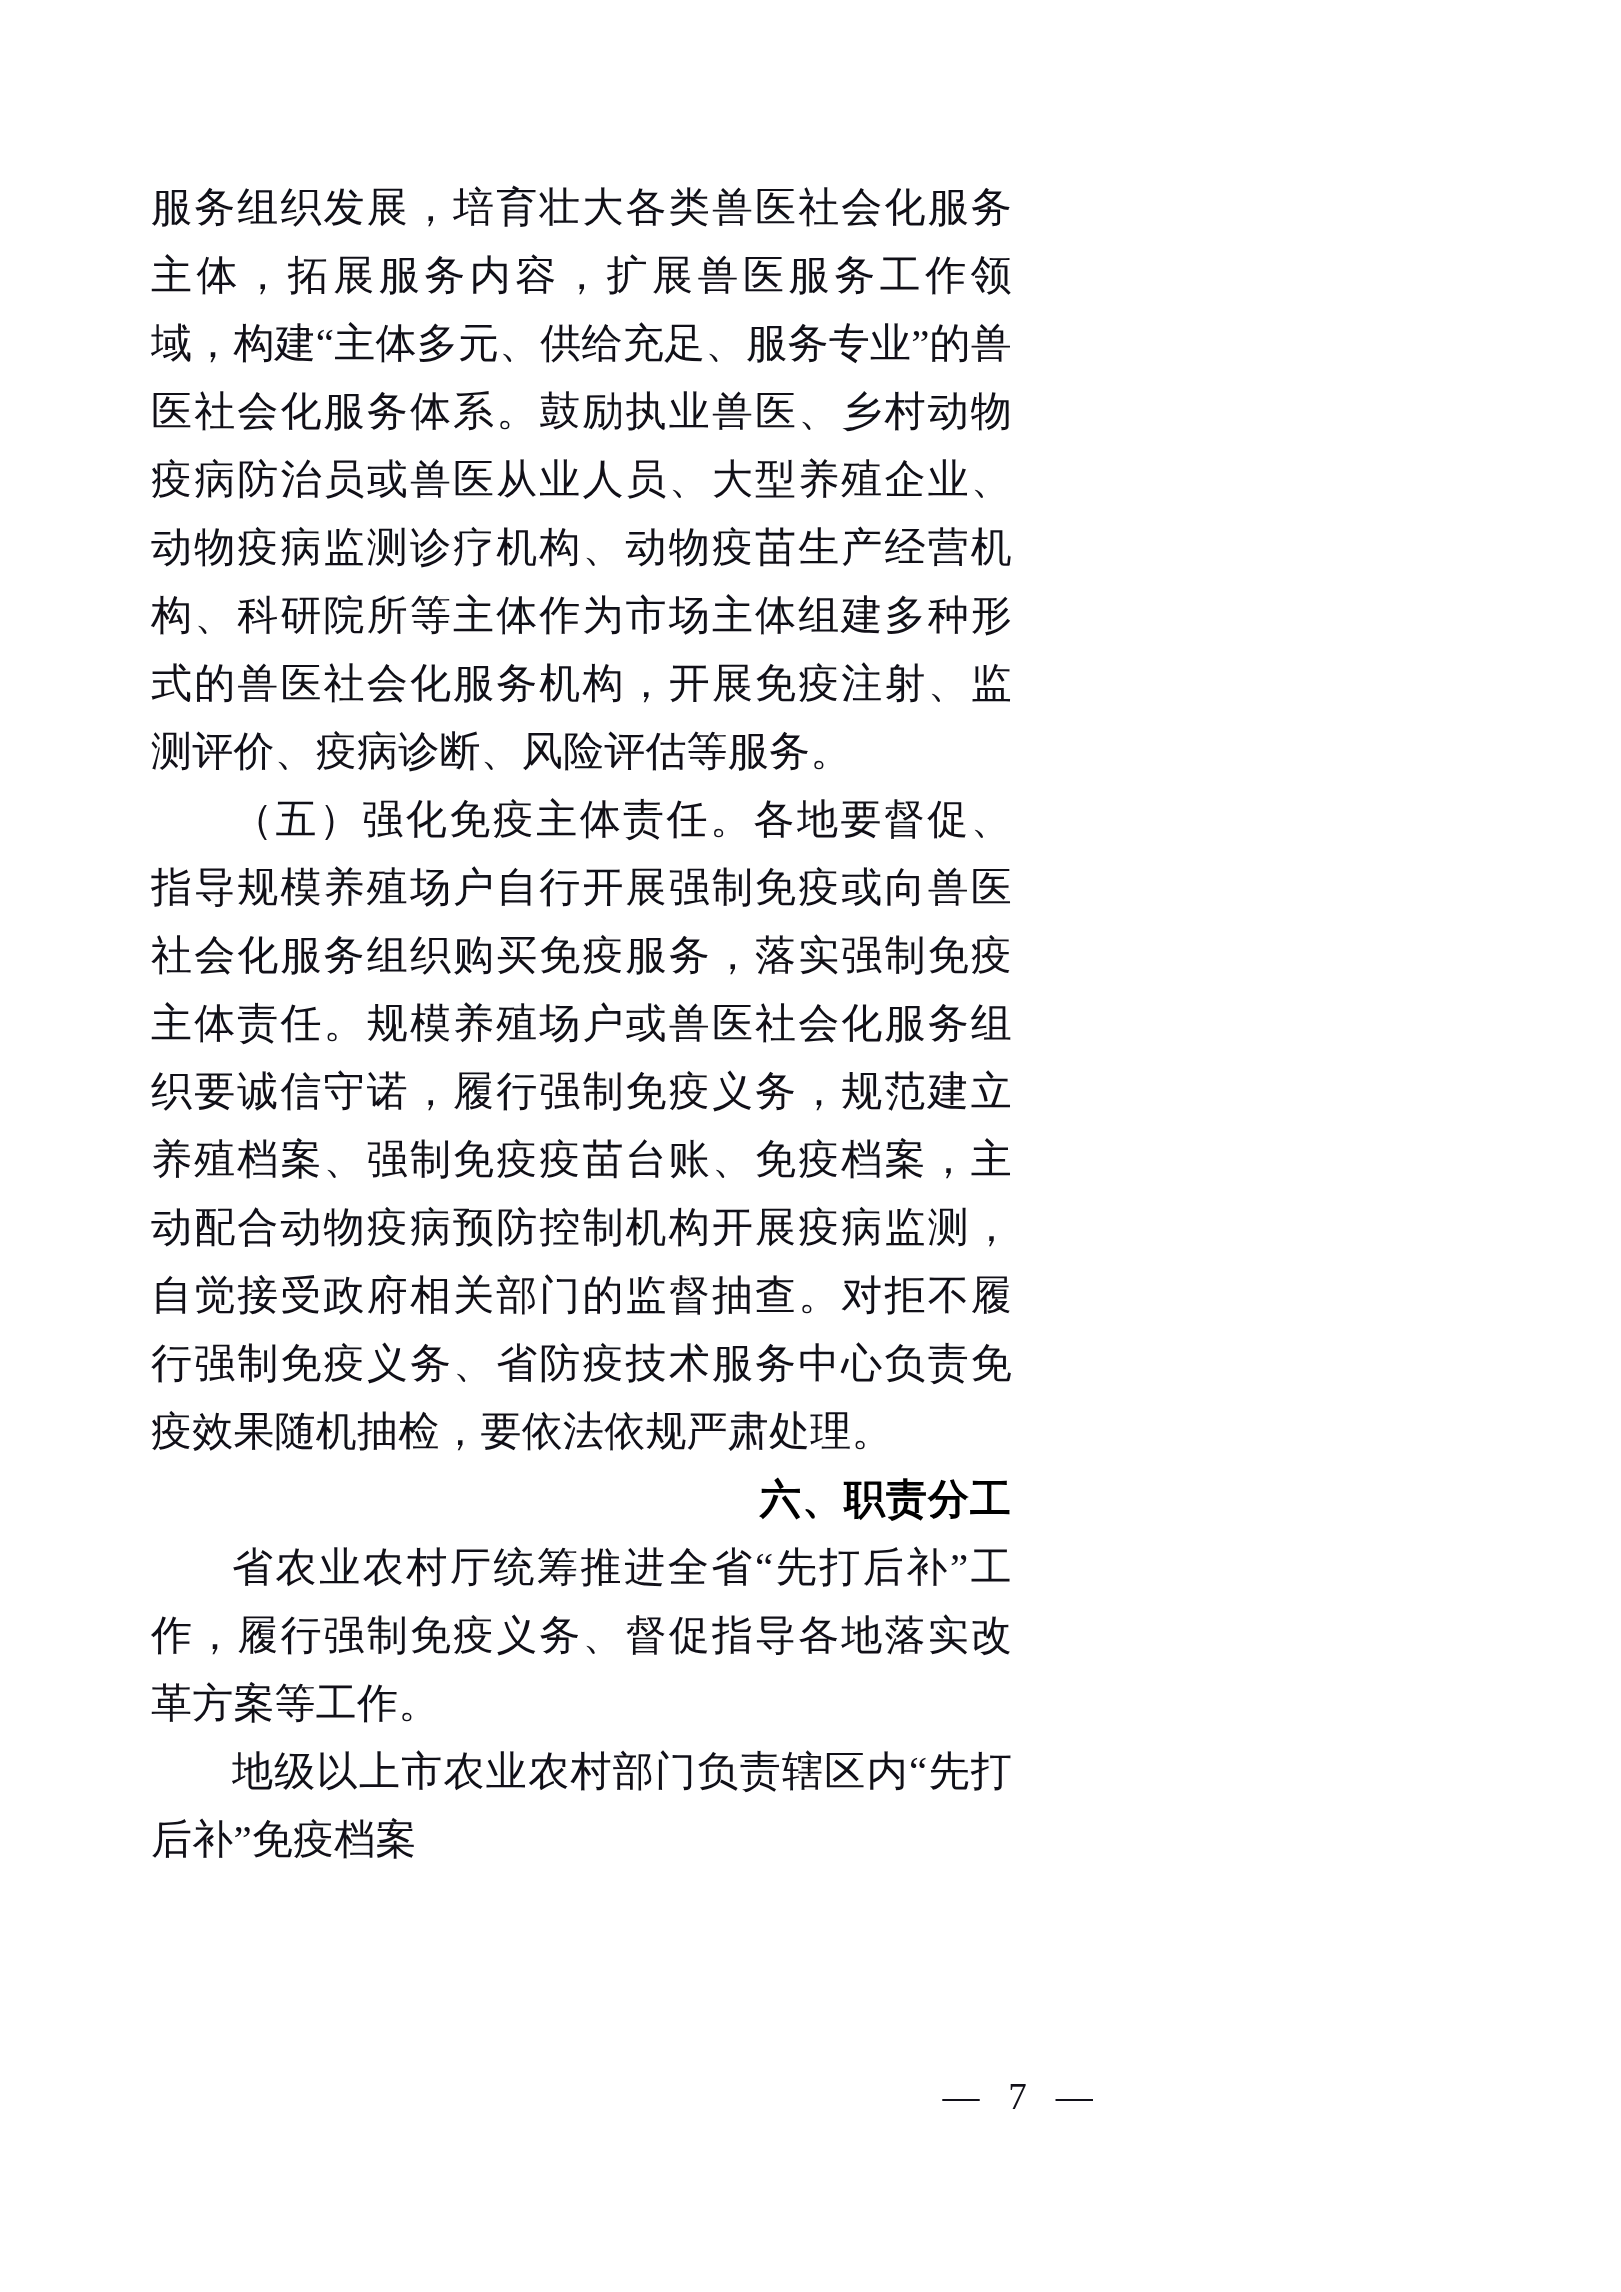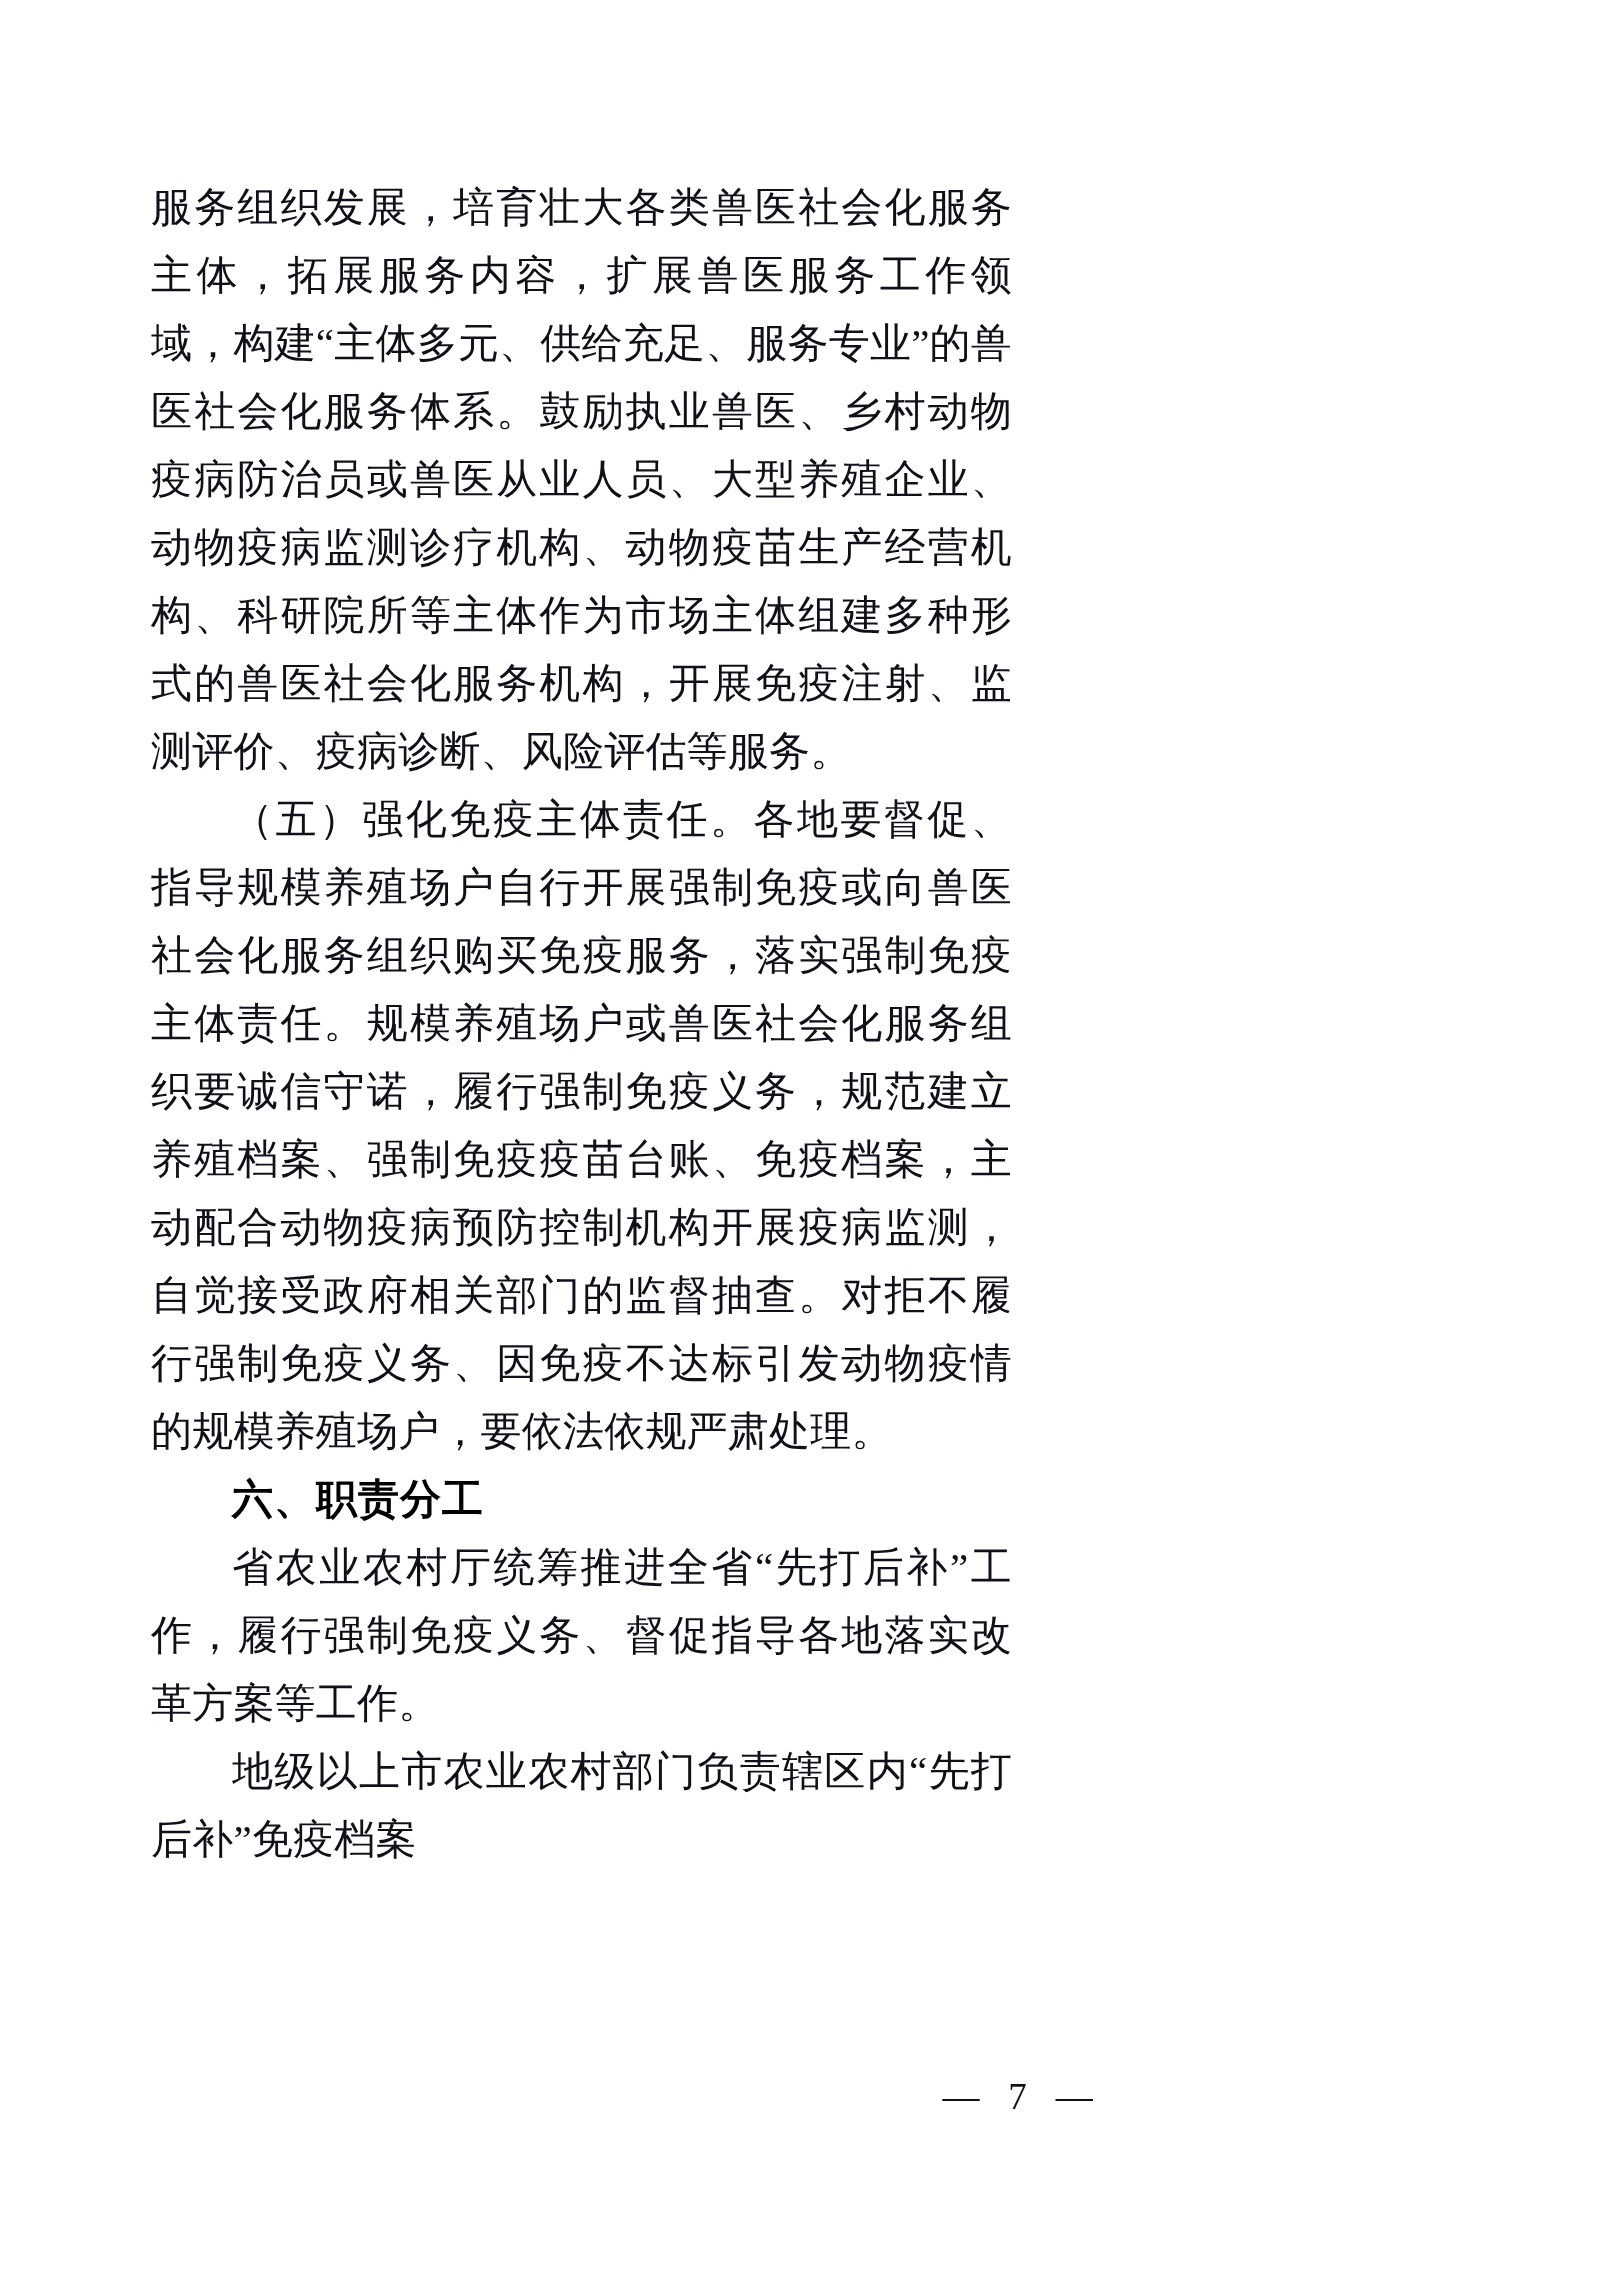--- a/index.html
+++ b/index.html
@@ -55,20 +55,21 @@
 
   .heading {
     margin: 0;
     color: #000000;
     font-size: 41px;
     line-height: 68px;
     font-weight: 700;
     text-indent: 81px;
     font-family: "DejaVu Sans", "Liberation Sans", sans-serif;
     letter-spacing: 1px;
+    text-align: right;
   }
 
   
   .footer {
     position: absolute;
     left: 0;
     top: 2073px;
     width: 1621px;
     text-align: center;
     color: #111018;
@@ -86,21 +87,21 @@
 </style>
 </head>
 <body>
 
 <div class="page">
 
   <div class="content">
 
     <p class="para">服务组织发展，培育壮大各类兽医社会化服务主体，拓展服务内容，扩展兽医服务工作领域，构建“主体多元、供给充足、服务专业”的兽医社会化服务体系。鼓励执业兽医、乡村动物疫病防治员或兽医从业人员、大型养殖企业、动物疫病监测诊疗机构、动物疫苗生产经营机构、科研院所等主体作为市场主体组建多种形式的兽医社会化服务机构，开展免疫注射、监测评价、疫病诊断、风险评估等服务。</p>
 
-    <p class="para indent">（五）强化免疫主体责任。各地要督促、指导规模养殖场户自行开展强制免疫或向兽医社会化服务组织购买免疫服务，落实强制免疫主体责任。规模养殖场户或兽医社会化服务组织要诚信守诺，履行强制免疫义务，规范建立养殖档案、强制免疫疫苗台账、免疫档案，主动配合动物疫病预防控制机构开展疫病监测，自觉接受政府相关部门的监督抽查。对拒不履行强制免疫义务、因免疫不达标引发动物疫情的规模养殖场户，要依法依规严肃处理。</p>
+    <p class="para indent">（五）强化免疫主体责任。各地要督促、指导规模养殖场户自行开展强制免疫或向兽医社会化服务组织购买免疫服务，落实强制免疫主体责任。规模养殖场户或兽医社会化服务组织要诚信守诺，履行强制免疫义务，规范建立养殖档案、强制免疫疫苗台账、免疫档案，主动配合动物疫病预防控制机构开展疫病监测，自觉接受政府相关部门的监督抽查。对拒不履行强制免疫义务、省防疫技术服务中心负责免疫效果随机抽检，要依法依规严肃处理。</p>
 
     <h2 class="heading">六、职责分工</h2>
 
     <p class="para indent">省农业农村厅统筹推进全省“先打后补”工作，履行强制免疫义务、督促指导各地落实改革方案等工作。</p>
 
 
     <p class="para indent">地级以上市农业农村部门负责辖区内“先打后补”免疫档案</p>
 
   </div>
 

